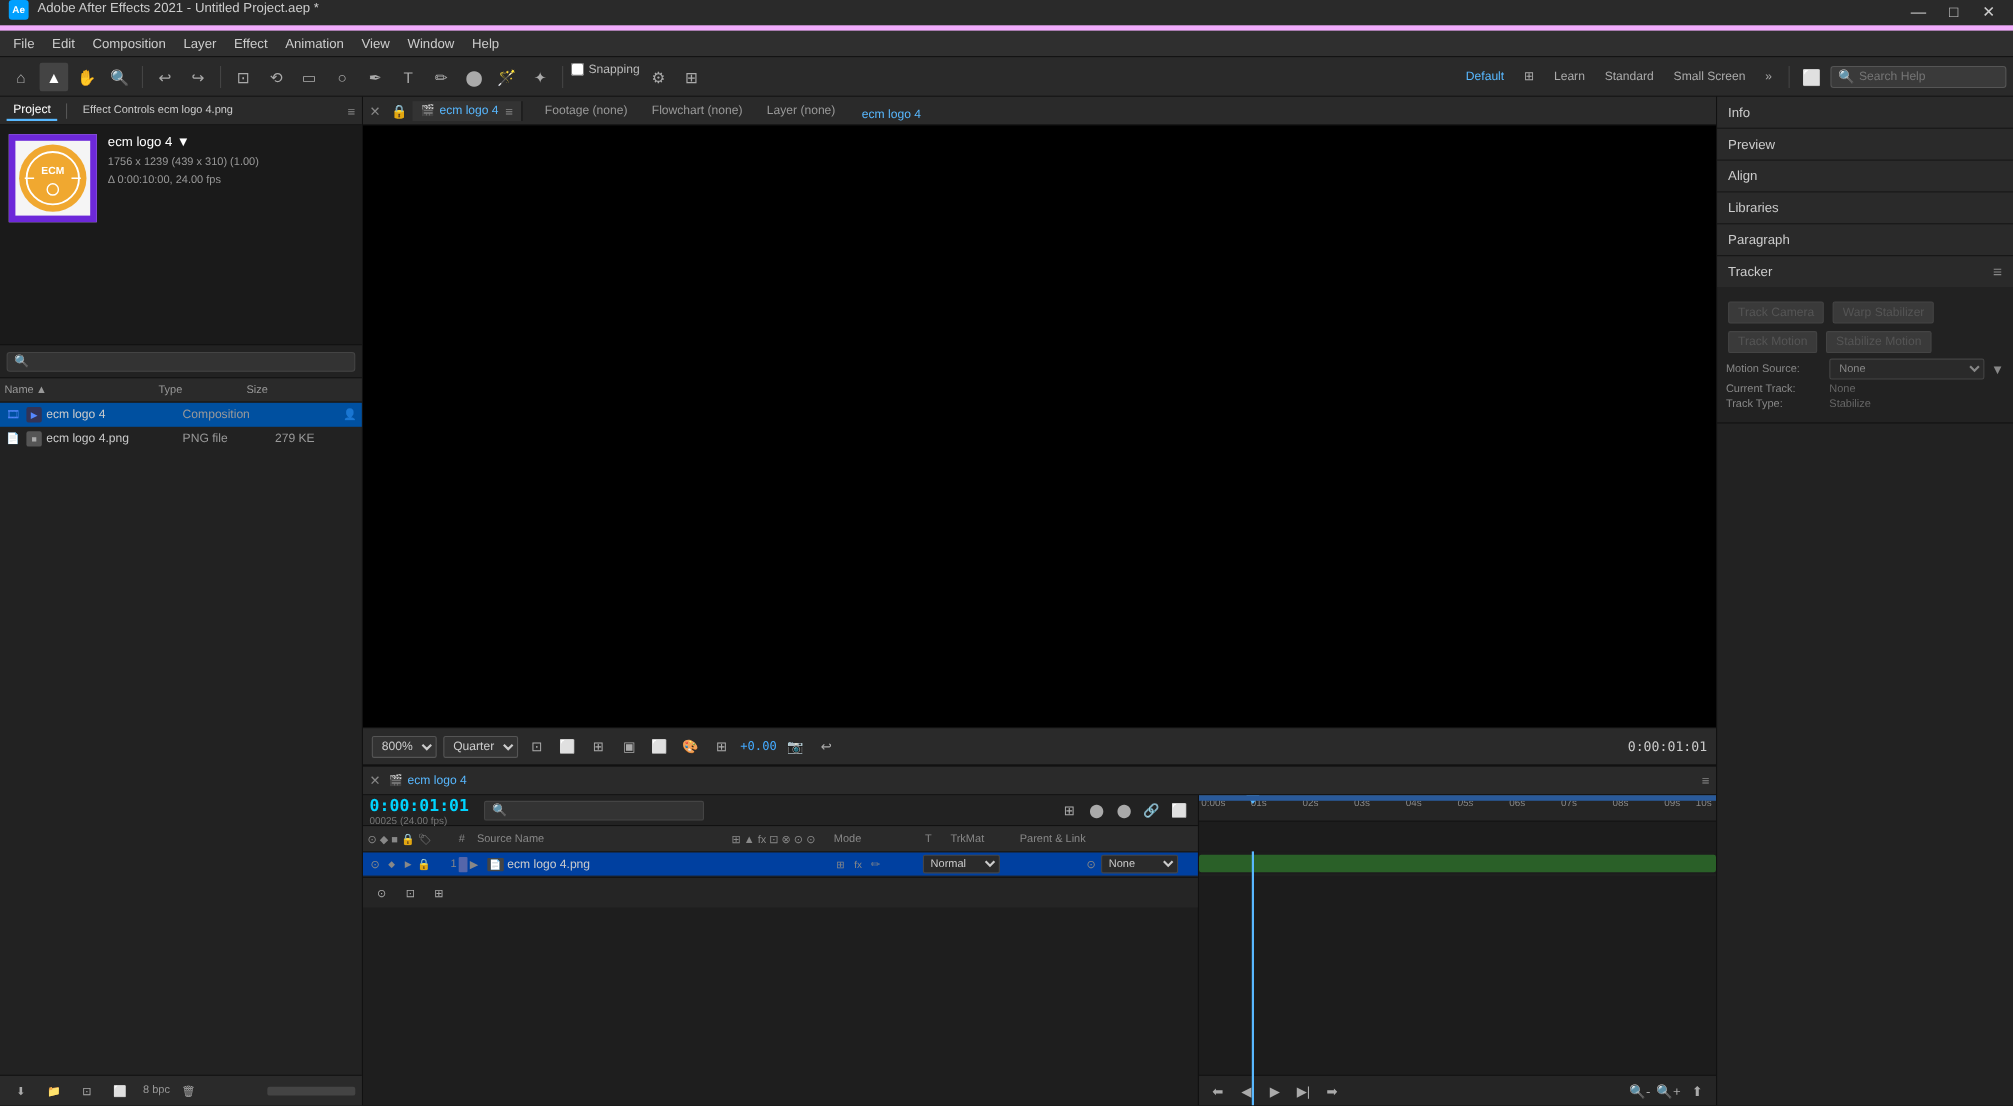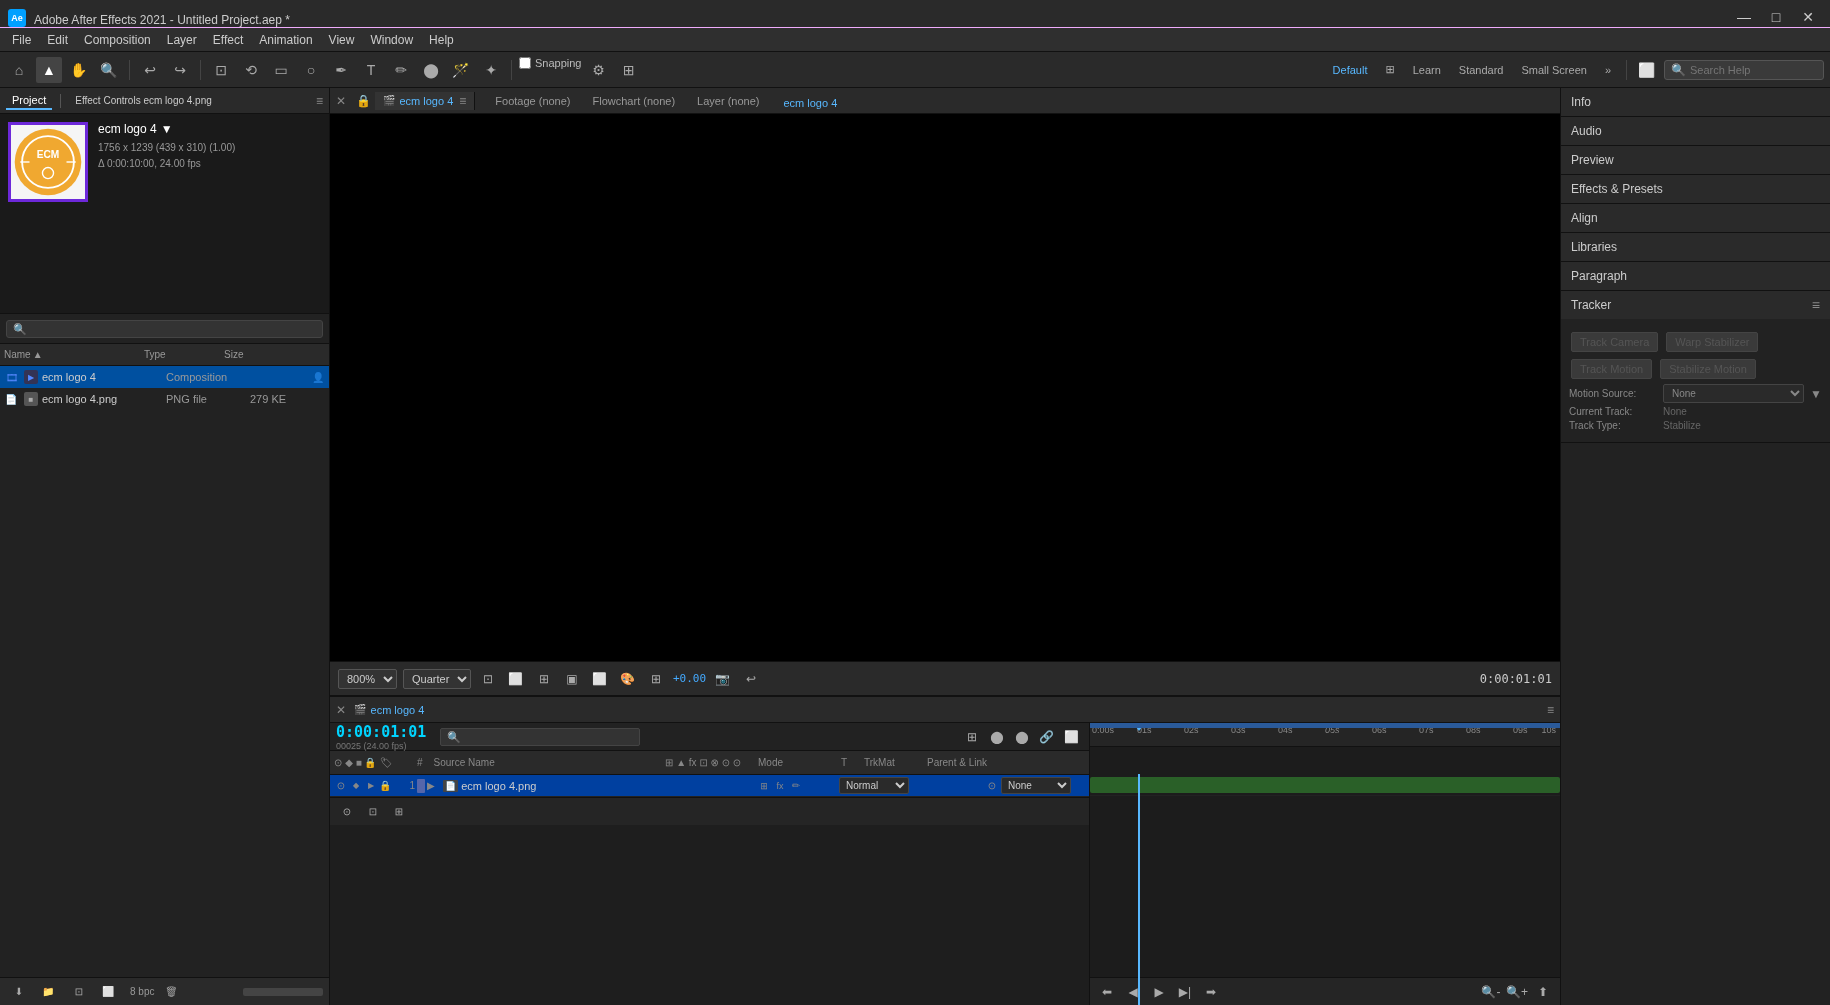--- a/index.html
+++ b/index.html
@@ -12,23 +12,23 @@
       color: #cccccc;
       overflow: hidden;
     }
 
     
     #title-bar {
       width: 100%;
       height: 28px;
       background: #2a2a2a;
       display: flex;
-      align-items: flex-end;
+      align-items: flex-start;
       padding: 0 8px;
-      border-bottom: 1px solid #f0abfc;
+      border-bottom: 5px solid #f0abfc;
     }
     #title-bar .app-icon {
       width: 18px;
       height: 18px;
       background: #00a0ff;
       border-radius: 3px;
       display: flex; align-items: center; justify-content: center;
       font-size: 9px; color: #fff; font-weight: bold;
       margin-right: 8px;
       flex-shrink: 0;
@@ -159,21 +159,21 @@
       background: #1a1a1a;
       display: flex;
       align-items: flex-start;
       padding: 8px;
       border-bottom: 1px solid #111;
       gap: 10px;
     }
     .preview-thumbnail {
       width: 80px; height: 80px;
       background: #fff;
-      border: 3px solid #6d28d9;
+      border: 6px solid #6d28d9;
       display: flex; align-items: center; justify-content: center;
       flex-shrink: 0;
       overflow: hidden;
     }
     .preview-info {
       flex: 1;
     }
     .preview-name {
       font-size: 12px; color: #fff; margin-bottom: 4px;
       display: flex; align-items: center; gap: 4px;
@@ -913,31 +913,21 @@
   </div>
 
   <div id="right-panel">
     <div class="right-panel-section">
       <div class="right-panel-title">
         <span>Info</span>
       </div>
     </div>
     <div class="right-panel-section">
       <div class="right-panel-title">
-        <span>Audio</span>
-      </div>
-    </div>
-    <div class="right-panel-section">
-      <div class="right-panel-title">
         <span>Preview</span>
-      </div>
-    </div>
-    <div class="right-panel-section">
-      <div class="right-panel-title">
-        <span>Effects &amp; Presets</span>
       </div>
     </div>
     <div class="right-panel-section">
       <div class="right-panel-title">
         <span>Align</span>
       </div>
     </div>
     <div class="right-panel-section">
       <div class="right-panel-title">
         <span>Libraries</span>

